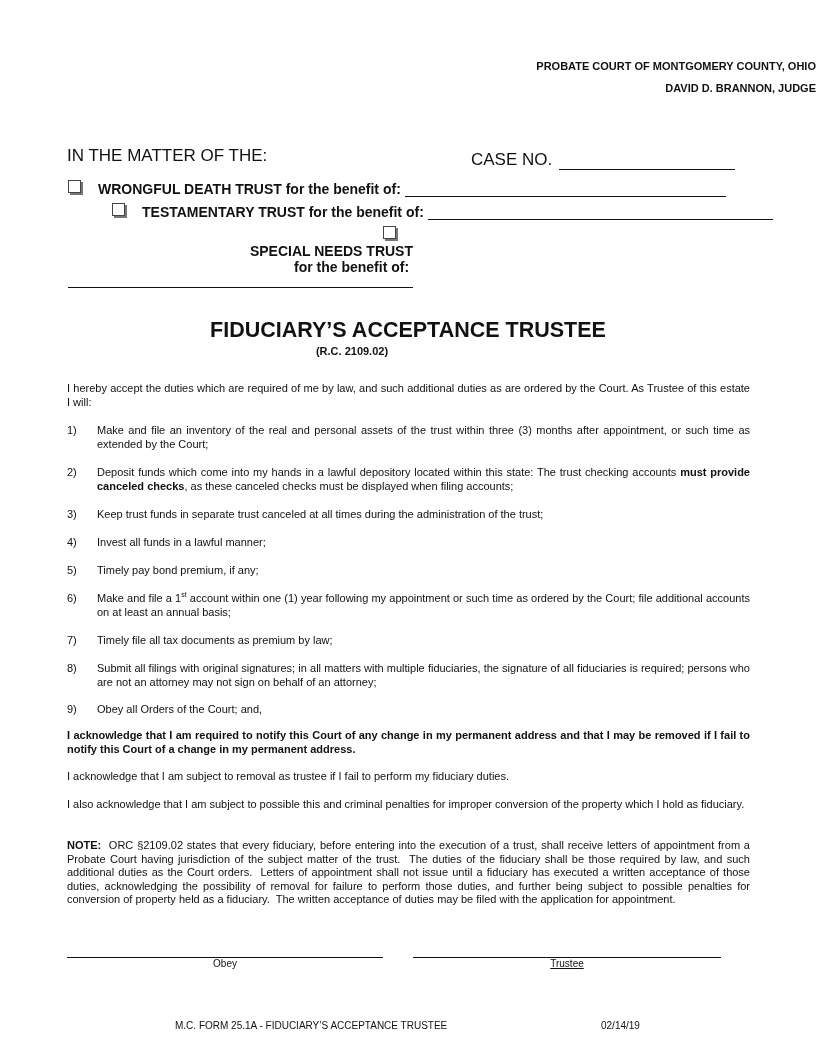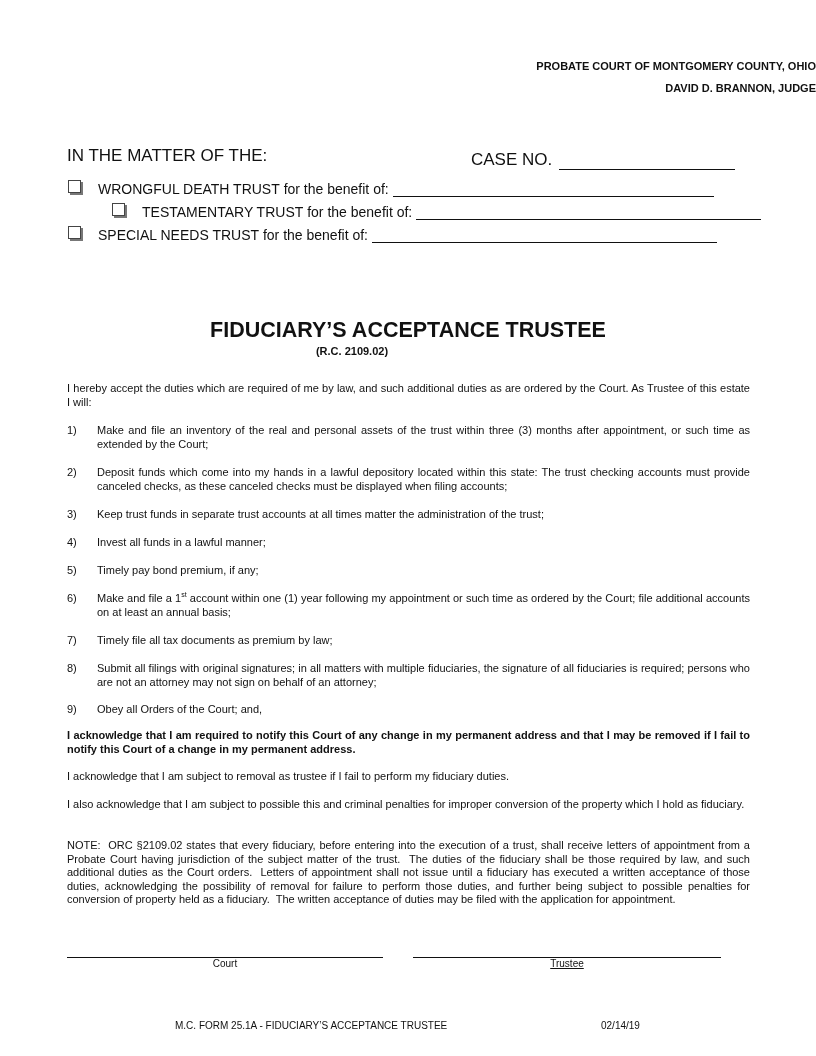--- a/index.html
+++ b/index.html
@@ -1,20 +1,20 @@
 <!DOCTYPE html>
 <html><head>
 <meta charset="utf-8">
 <style>
   html, body { margin: 0; padding: 0; background: #ffffff; }
   body { width: 816px; height: 1056px; position: relative; overflow: hidden;
          font-family: "Liberation Sans", sans-serif; color: #111; }
   .abs { position: absolute; }
   .hdr { left: 0; width: 816px; text-align: right; font-weight: bold; font-size: 11px; letter-spacing: 0; }
-  .bold { font-weight: normal; }
+  .bold { font-weight: bold; }
   .matter { font-size: 17px; font-weight: normal; }
   .line { display: inline-block; border-bottom: 1.3px solid #111; vertical-align: baseline; height: 12px; }
   .chk-row { left: 68px; font-size: 14px; display: flex; align-items: flex-end; }
   .chk { width: 11px; height: 11px; border: 1px solid #444; background: #fff;
          box-shadow: 2px 2px 0 #777; margin-right: 17px; margin-bottom: 4px; flex: none; }
   .title { left: 0; width: 816px; text-align: center; font-weight: bold; font-size: 21.5px; }
   .subtitle { left: 0; width: 704px; text-align: center; font-weight: bold; font-size: 11px; }
   .para { left: 67px; width: 683px; font-size: 11px; line-height: 13.5px; text-align: justify; }
   .item { left: 67px; width: 683px; font-size: 11px; line-height: 13.5px; display: flex; }
   .item .num { width: 30px; flex: none; }
@@ -41,21 +41,21 @@
   <span class="bold">WRONGFUL DEATH TRUST</span>
     <span class="bold" style="white-space:pre;"> for the benefit of: </span>
   <span class="line" style="width:321px;"></span>
 </div>
 <div class="abs chk-row" style="top:203px;padding-left:44px;">
   <span class="chk"></span>
   <span class="bold">TESTAMENTARY TRUST</span>
     <span class="bold" style="white-space:pre;"> for the benefit of: </span>
   <span class="line" style="width:345px;"></span>
 </div>
-<div class="abs chk-row" style="top:226px;">
+<div class="abs chk-row" style="top:226px;flex-direction:column;">
   <span class="chk"></span>
   <span class="bold">SPECIAL NEEDS TRUST</span>
     <span class="bold" style="white-space:pre;"> for the benefit of: </span>
   <span class="line" style="width:345px;"></span>
 </div>
 
 <div class="abs title" style="top:318px;">FIDUCIARY’S ACCEPTANCE TRUSTEE</div>
 <div class="abs subtitle" style="top:345px;">(R.C. 2109.02)</div>
 
 <div class="abs para" style="top:382px;">I hereby accept the duties which are required of me by law, and such additional duties as are ordered by the Court.  As Trustee of this estate I will:</div>
@@ -63,21 +63,21 @@
 <div class="abs item" style="top:424px;">
   <span class="num">1)</span>
   <span class="txt">Make and file an inventory of the real and personal assets of the trust within three (3) months after appointment, or such time as extended by the Court;</span>
 </div>
 <div class="abs item" style="top:466px;">
   <span class="num">2)</span>
   <span class="txt"><span>Deposit funds which come into my hands in a lawful depository located within this state:  The trust checking  accounts </span><span class="bold">must provide canceled checks</span><span>, as these canceled checks must be displayed when filing accounts;</span></span>
 </div>
 <div class="abs item" style="top:508px;">
   <span class="num">3)</span>
-  <span class="txt">Keep trust funds in separate trust accounts at all times matter the administration of the trust;</span>
+  <span class="txt">Keep trust funds in separate trust canceled at all times during the administration of the trust;</span>
 </div>
 <div class="abs item" style="top:536px;">
   <span class="num">4)</span>
   <span class="txt">Invest all funds in a lawful manner;</span>
 </div>
 <div class="abs item" style="top:564px;">
   <span class="num">5)</span>
   <span class="txt">Timely pay bond premium, if any;</span>
 </div>
 <div class="abs item" style="top:592px;">
@@ -98,21 +98,21 @@
 </div>
 
 <div class="abs para" style="top:729px;font-weight:bold;">I acknowledge that I am required to notify this Court of any change in my permanent address and that I may be removed if I fail to notify this Court of a change in my permanent address.</div>
 <div class="abs para" style="top:770px;">I acknowledge that I am subject to removal as trustee if I fail to perform my fiduciary duties.</div>
 <div class="abs para" style="top:798px;">I also acknowledge that I am subject to possible this and criminal penalties for improper conversion of the property which I hold as fiduciary.</div>
 
 <div class="abs para" style="top:839px;"><span class="bold">NOTE:</span><span style="white-space:pre-wrap;">  ORC §2109.02 states that every fiduciary, before entering into the execution of a trust, shall receive letters of appointment from a Probate Court having jurisdiction of the subject matter of the trust.  The duties of the fiduciary shall be those required by law, and such additional duties as the Court orders.  Letters of appointment shall not issue until a fiduciary has executed a written acceptance of those duties, acknowledging the possibility of removal for failure to perform those duties, and further being subject to possible penalties for conversion of property held as a fiduciary.  The written acceptance of duties may be filed with the application for appointment.</span></div>
 
 <div class="abs" style="left:67px; top:957px; width:316px;">
   <div class="sigline"></div>
-  <div class="siglabel">Court</div>
+  <div class="siglabel">Obey</div>
 </div>
 <div class="abs" style="left:413px; top:957px; width:308px;text-decoration:underline;">
   <div class="sigline"></div>
   <div class="siglabel">Trustee</div>
 </div>
 
 <div class="abs footer" style="left:175px; top:1020px;">M.C. FORM 25.1A - FIDUCIARY’S ACCEPTANCE TRUSTEE</div>
 <div class="abs footer" style="left:601px; top:1020px;">02/14/19</div>
 
 </body></html>

